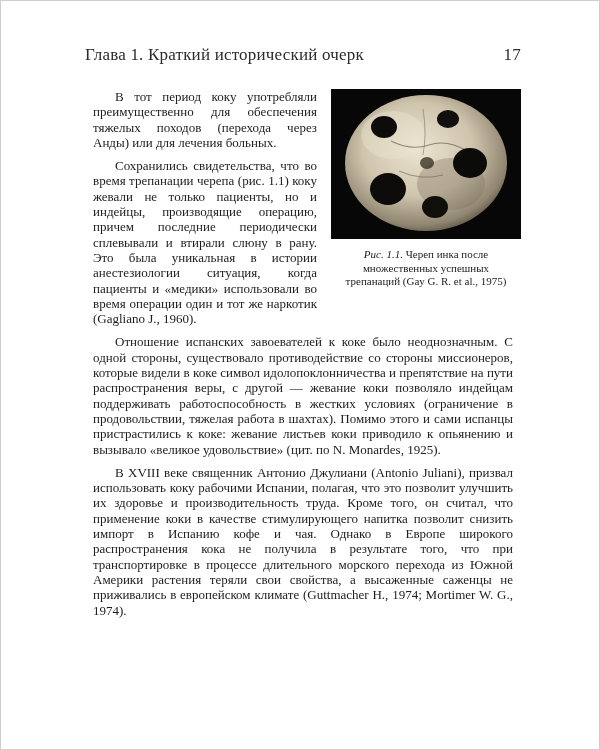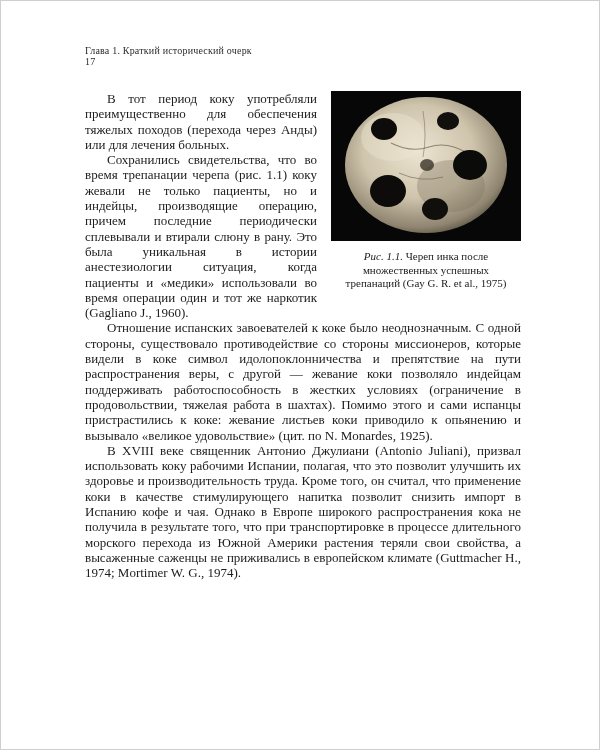--- a/index.html
+++ b/index.html
@@ -19,34 +19,33 @@
     color: #1c1c1c;
   }
   .page-inner {
     box-sizing: border-box;
     padding: 44px 78px 0 84px;
   }
   .running-head {
     display: flex;
     justify-content: space-between;
     align-items: baseline;
-    font-size: 10px;
+    font-size: 17px;
     color: #2b2b2b;
     margin-bottom: 24px;
     letter-spacing: 0.2px;
-    flex-direction: column;
   }
   .body-text {
     font-size: 13px;
     line-height: 15.3px;
     text-align: justify;
     hyphens: auto;
   }
   .body-text p {
-    margin: 0;
+    margin: 8px;
     text-indent: 22px;
   }
   figure.photo-figure {
     float: right;
     width: 190px;
     margin: 0 0 16px 14px;
     padding: 0;
   }
   .photo-frame {
     width: 190px;

